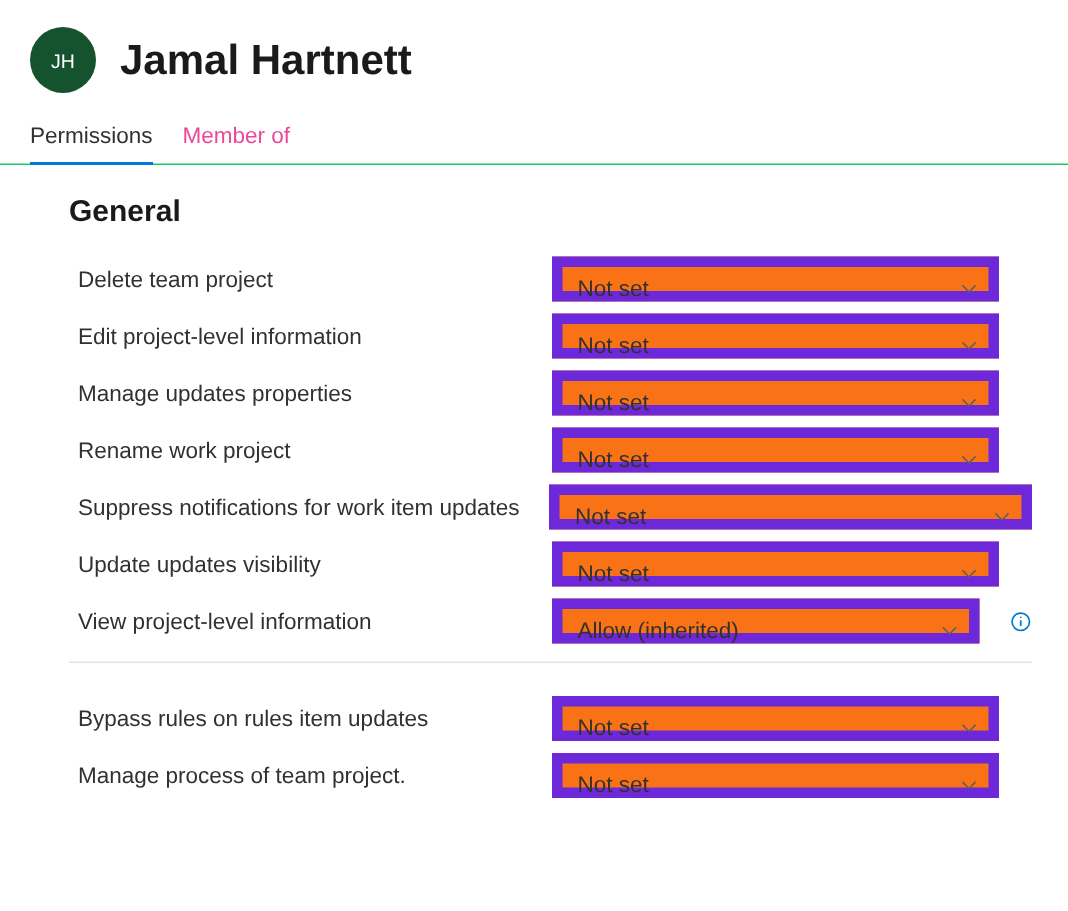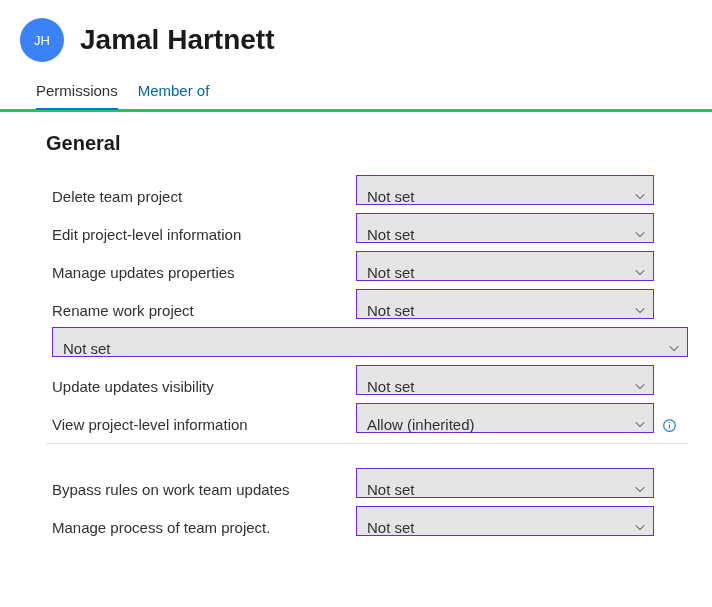--- a/index.html
+++ b/index.html
@@ -15,44 +15,44 @@
     }
     .header {
       display: flex;
       align-items: center;
       padding: 18px 20px 12px 20px;
     }
     .avatar {
       width: 44px;
       height: 44px;
       border-radius: 50%;
-      background: #3b82f6;
+      background: #14532d;
       color: #ffffff;
       display: flex;
       align-items: center;
       justify-content: center;
       font-size: 13px;
       font-weight: 400;
       margin-right: 16px;
     }
     .user-name {
       font-size: 28px;
       font-weight: 700;
       color: #1b1a19;
     }
     .tabs {
       display: flex;
-      padding: 0 36px;
-      border-bottom: 3px solid #22c55e;
+      padding: 0 20px;
+      border-bottom: 1px solid #22c55e;
       gap: 20px;
     }
     .tab {
       padding: 8px 0 10px 0;
       font-size: 15px;
-      color: #0369a1;
+      color: #ec4899;
       cursor: pointer;
       position: relative;
     }
     .tab.active {
       color: #323130;
       font-weight: 400;
     }
     .tab.active::after {
       content: "";
       position: absolute;
@@ -75,36 +75,36 @@
       margin-left: 6px;
       margin-bottom: 8px;
     }
     .divider {
       border: none;
       border-top: 1px solid #e5e5e5;
       margin: 6px 0 18px 0;
     }
     .perm-row {
       display: flex;
-      align-items: flex-end;
+      align-items: center;
       min-height: 38px;
       padding: 2px 0;
-      gap: 8px;
+      gap: 20px;
     }
     .perm-label {
       font-size: 15px;
       color: #323130;
       flex-shrink: 0;
     }
     .dropdown {
       display: flex;
       align-items: center;
       justify-content: space-between;
-      border: 1px solid #6d28d9;
-      background: #e5e5e5;
+      border: 7px solid #6d28d9;
+      background: #f97316;
       height: 30px;
       padding: 12px 6px 0 10px;
       font-size: 15px;
       color: #323130;
       cursor: pointer;
       width: 298px;
     }
     .dropdown.wide {
       width: 270px;
     }
@@ -197,20 +197,21 @@
         <span>Not set</span>
         <span class="chevron">
           <svg viewBox="0 0 16 16" fill="none" stroke="#605e5c" stroke-width="1.2">
               <path d="M3 6l5 5 5-5"></path>
             </svg>
         </span>
       </div>
     </div>
 
     <div class="perm-row">
+      <div class="perm-label label-wide">Suppress notifications for work item updates</div>
       <div class="dropdown wide" style="flex:1;">
         <span>Not set</span>
         <span class="chevron">
           <svg viewBox="0 0 16 16" fill="none" stroke="#605e5c" stroke-width="1.2">
               <path d="M3 6l5 5 5-5"></path>
             </svg>
         </span>
       </div>
     </div>
 
@@ -246,21 +247,21 @@
     </div>
 
   </div>
 
   <hr class="divider">
 
 
   <div class="perm-rows">
 
     <div class="perm-row">
-      <div class="perm-label label-fixed">Bypass rules on work team updates</div>
+      <div class="perm-label label-fixed">Bypass rules on rules item updates</div>
       <div class="dropdown">
         <span>Not set</span>
         <span class="chevron">
           <svg viewBox="0 0 16 16" fill="none" stroke="#605e5c" stroke-width="1.2">
               <path d="M3 6l5 5 5-5"></path>
             </svg>
         </span>
       </div>
     </div>
 

